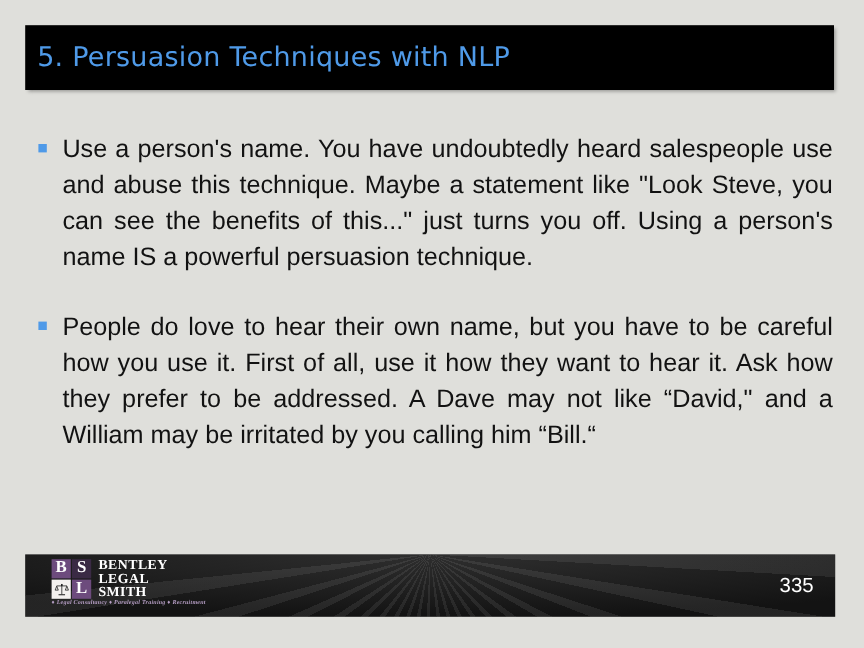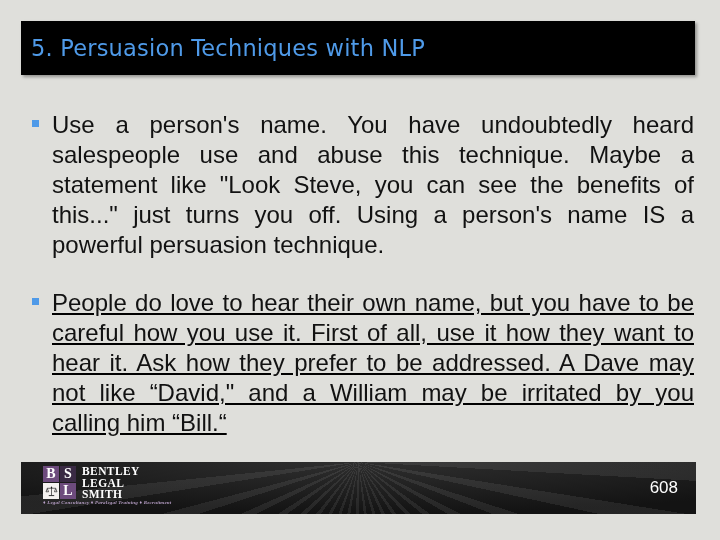--- a/index.html
+++ b/index.html
@@ -49,36 +49,36 @@
     position: absolute;
     left: 22px;
     top: 110px;
     width: 672px;
   }
   .bullet-row {
     display: flex;
     align-items: flex-start;
     margin-bottom: 28px;
   }
-  .bullet-row:last-child { margin-bottom: 0; text-decoration: underline; }
+  .bullet-row:last-child { margin-bottom: 0; }
   .bullet-mark {
     flex: 0 0 auto;
     width: 7px;
     height: 7px;
     background: #4f9ae8;
     margin-top: 10px;
     margin-left: 10px;
     margin-right: 13px;
   }
   .bullet-text {
     flex: 1 1 auto;
     text-align: justify;
     text-justify: inter-word;
     color: #121212;
-    font-size: 24px;
+    font-size: 21px;
     line-height: 30px;
     font-family: "Liberation Sans", sans-serif;
   }
 
   
   .footer {
     position: absolute;
     left: 21px;
     top: 462px;
     width: 675px;
@@ -217,16 +217,16 @@
 
       <div class="logo-words">
         <span class="logo-word">BENTLEY</span>
         <span class="logo-word">LEGAL</span>
         <span class="logo-word">SMITH</span>
       </div>
     </div>
 
     <div class="logo-tagline">♦ Legal Consultancy ♦ Paralegal Training ♦ Recruitment</div>
 
-    <div class="page-number">608</div>
+    <div class="page-number">335</div>
   </div>
 
 </div>
 
 </body></html>

